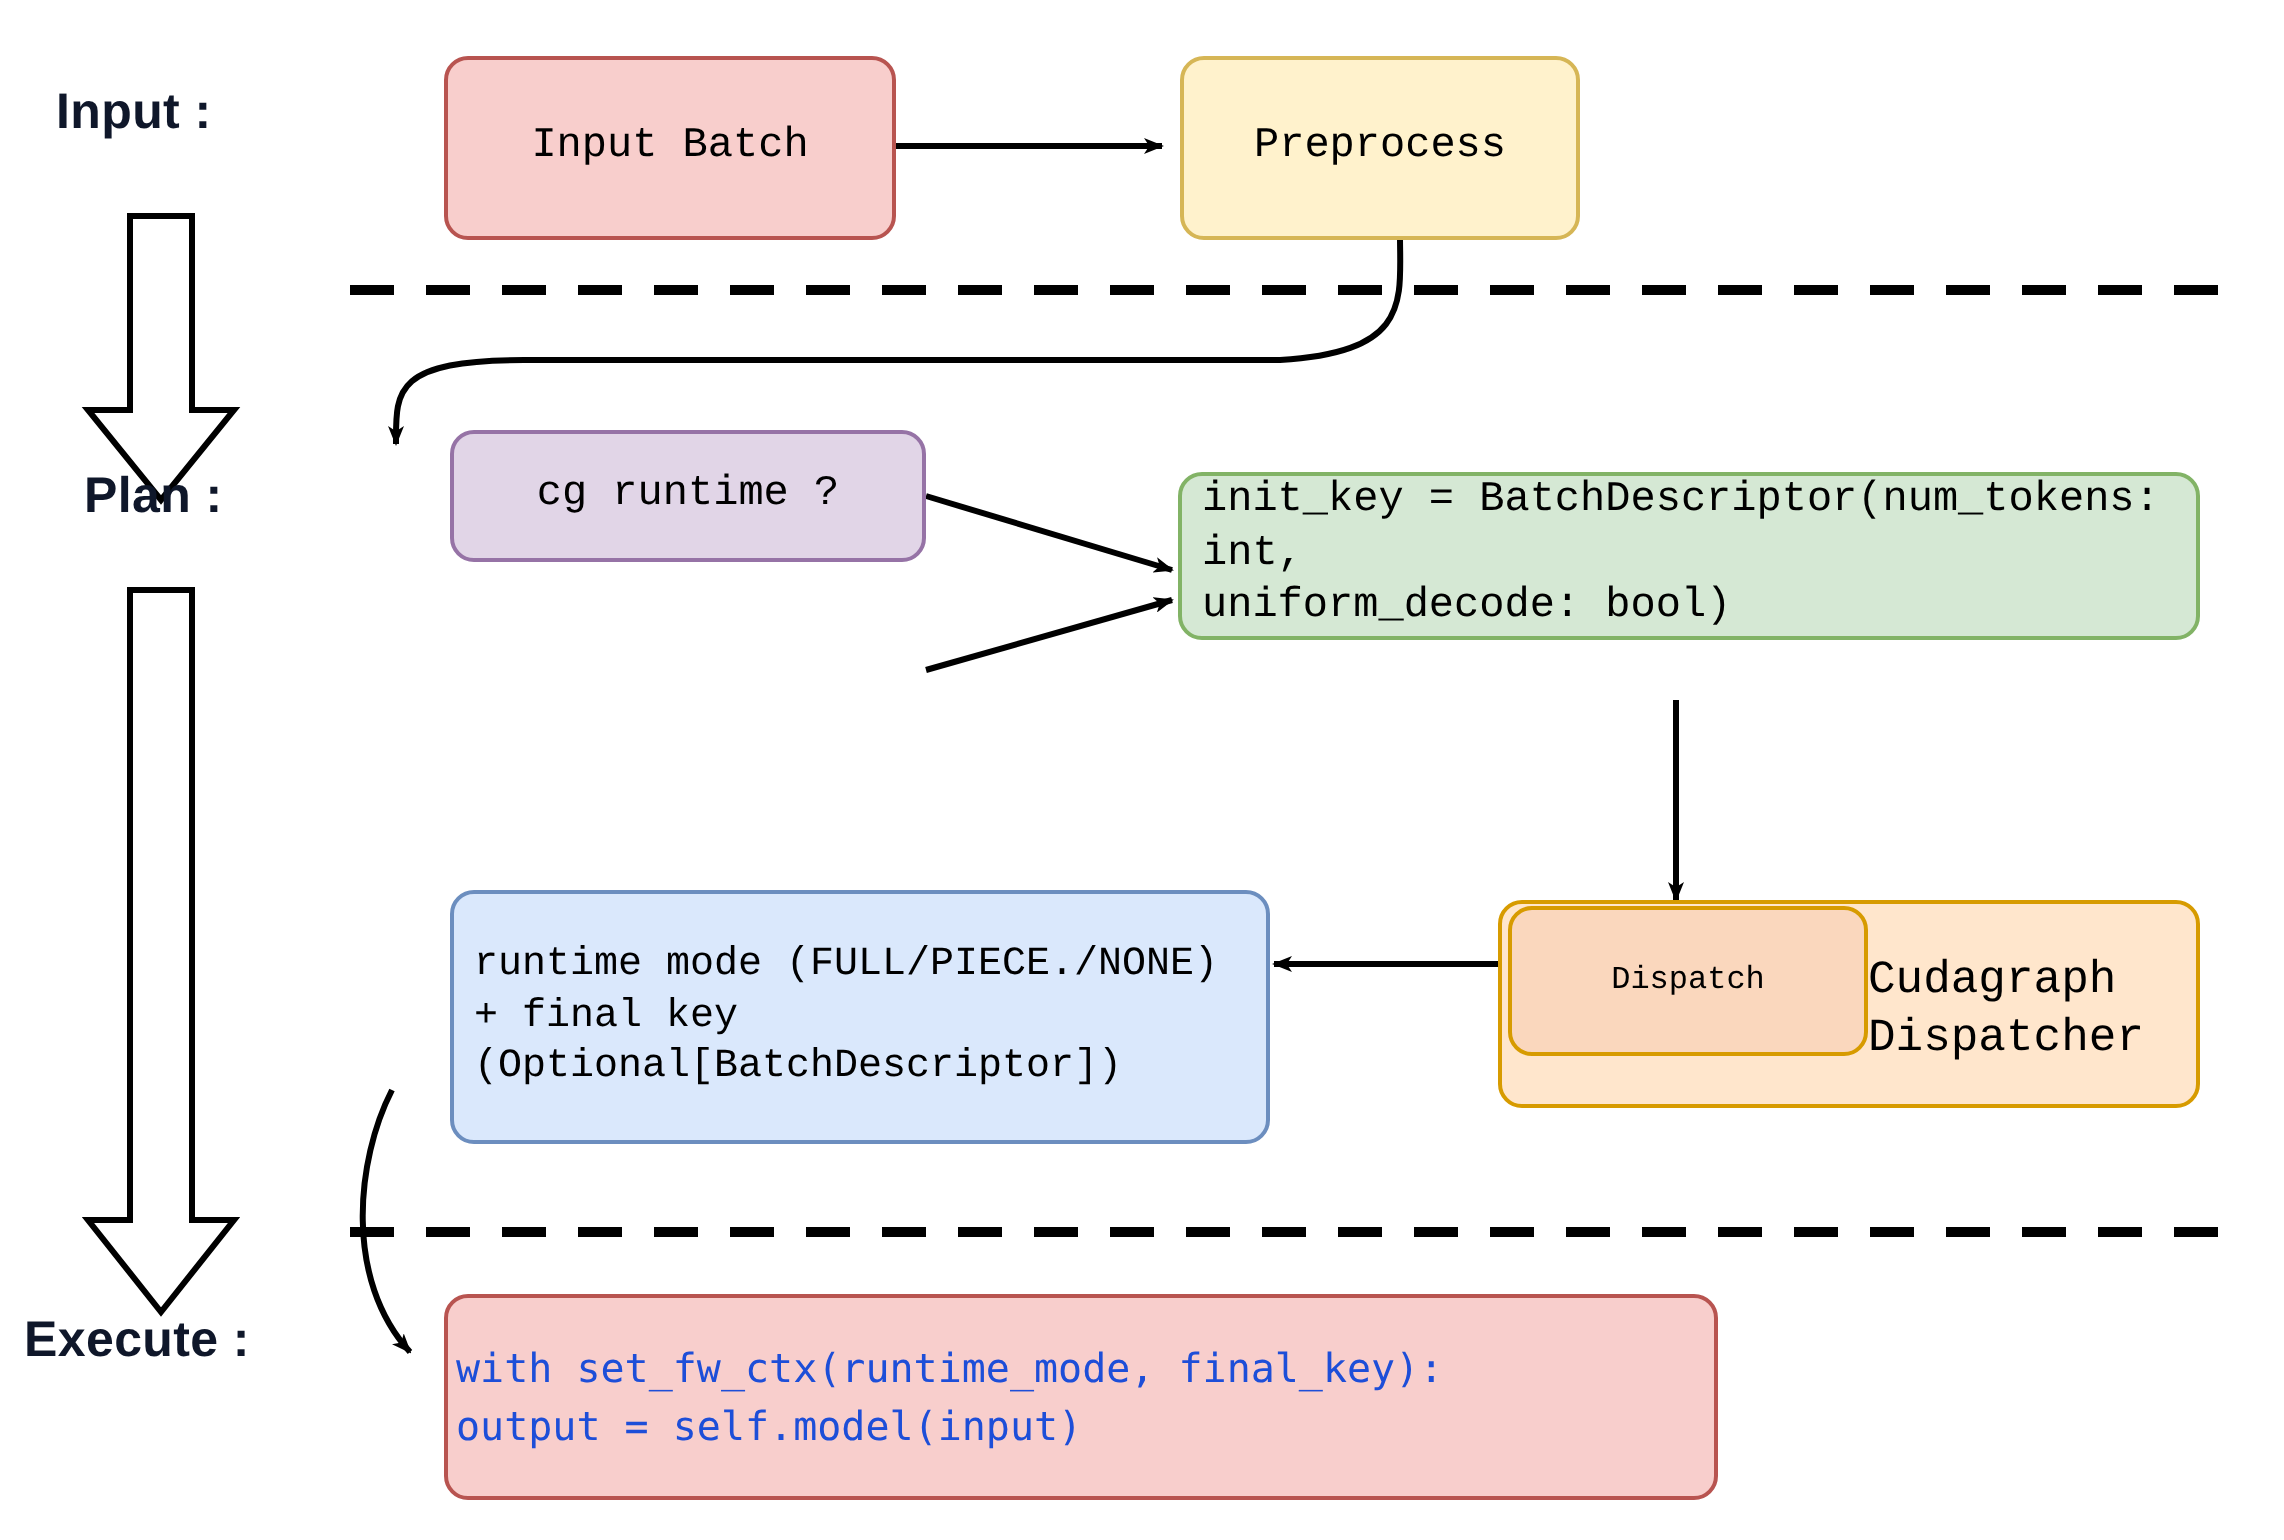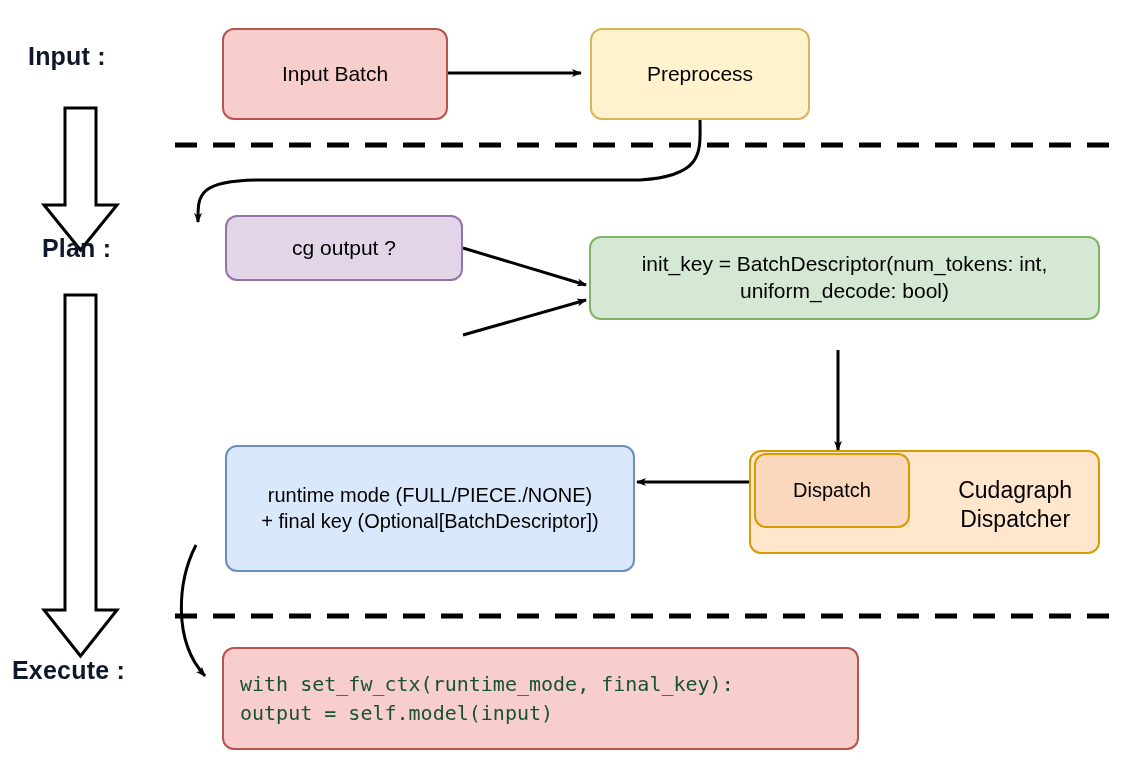--- a/index.html
+++ b/index.html
@@ -34,22 +34,21 @@
   }
   .node {
     position: absolute;
     box-sizing: border-box;
     border-radius: 12px;
     border-style: solid;
     border-width: 2px;
     display: flex;
     align-items: center;
     justify-content: center;
-    text-align: center;
-    font-family: Liberation Sans, sans-serif;
+    font-family: Liberation Mono, monospace;
     font-size: 21px;
     color: #000000;
     line-height: 1.28;
     padding: 4px 10px;
   }
   .node.pink   { background: #f8cecc; border-color: #b85450; }
   .node.yellow { background: #fff2cc; border-color: #d6b656; }
   .node.purple { background: #e1d5e7; border-color: #9673a6; }
   .node.green  { background: #d5e8d4; border-color: #82b366; }
   .node.blue   { background: #dae8fc; border-color: #6c8ebf; }
@@ -57,22 +56,22 @@
   .node.orange-inner { background: #fad7bd; border-color: #d79b00; }
   .node.code {
     background: #f8cecc;
     border-color: #b85450;
     font-family: "DejaVu Sans Mono", monospace;
     font-size: 20px;
     justify-content: flex-start;
     text-align: left;
     white-space: pre;
     line-height: 1.45;
-    padding-left: 16px;
-    color: #14532d;
+    padding-left: 4px;
+    color: #1d4ed8;
   }
   .node.orange-outer {
     align-items: flex-start;
     justify-content: flex-end;
     padding-top: 24px;
     padding-right: 26px;
   }
   .node-text { display: block; white-space: pre-line; }
 </style>
 </head>
@@ -110,40 +109,40 @@
   </svg>
 
   <div class="stage-label" style="left:28px; top:42px;">Input :</div>
   <div class="stage-label" style="left:42px; top:234px;">Plan :</div>
   <div class="stage-label" style="left:12px; top:656px;">Execute :</div>
 
   <div class="node pink" style="left:222px; top:28px; width:226px; height:92px;">
     <span class="node-text">Input Batch</span>
   </div>
 
-  <div class="node yellow" style="left:590px; top:28px; width:220px; height:92px;">
+  <div class="node yellow" style="left:590px; top:28px; width:200px; height:92px;">
     <span class="node-text">Preprocess</span>
   </div>
 
   <div class="node purple" style="left:225px; top:215px; width:238px; height:66px;">
-    <span class="node-text">cg output ?</span>
+    <span class="node-text">cg runtime ?</span>
   </div>
 
 
   <div class="node green" style="left:589px; top:236px; width:511px; height:84px;">
     <span class="node-text">init_key = BatchDescriptor(num_tokens: int,
 uniform_decode: bool)</span>
   </div>
 
   <div class="node orange-outer" style="left:749px; top:450px; width:351px; height:104px; font-size:23px;">
     <span class="node-text">Cudagraph
 Dispatcher</span>
   </div>
 
-  <div class="node orange-inner" style="left:754px; top:453px; width:156px; height:75px; font-size:20px;">
+  <div class="node orange-inner" style="left:754px; top:453px; width:180px; height:75px; font-size:16px;">
     <span class="node-text">Dispatch</span>
   </div>
 
   <div class="node blue" style="left:225px; top:445px; width:410px; height:127px; font-size:20px;">
     <span class="node-text">runtime mode (FULL/PIECE./NONE)
 + final key (Optional[BatchDescriptor])</span>
   </div>
 
   <div class="node code" style="left:222px; top:647px; width:637px; height:103px;">
     <span class="node-text">with set_fw_ctx(runtime_mode, final_key):

